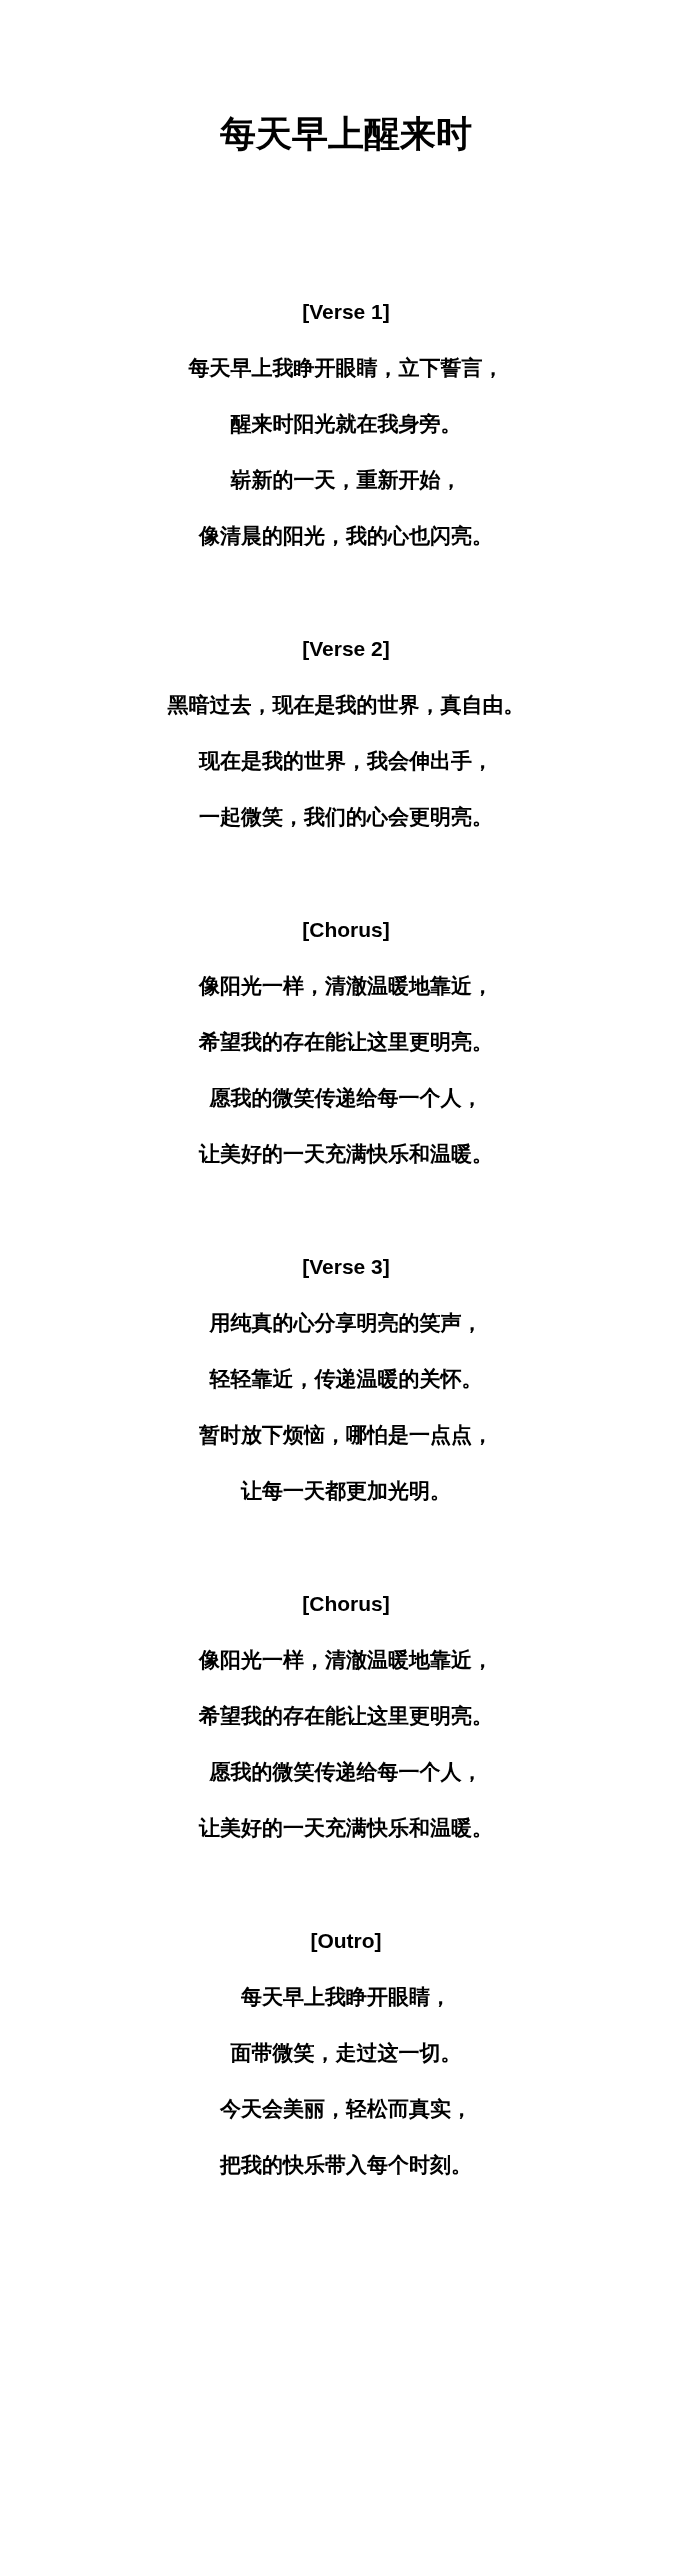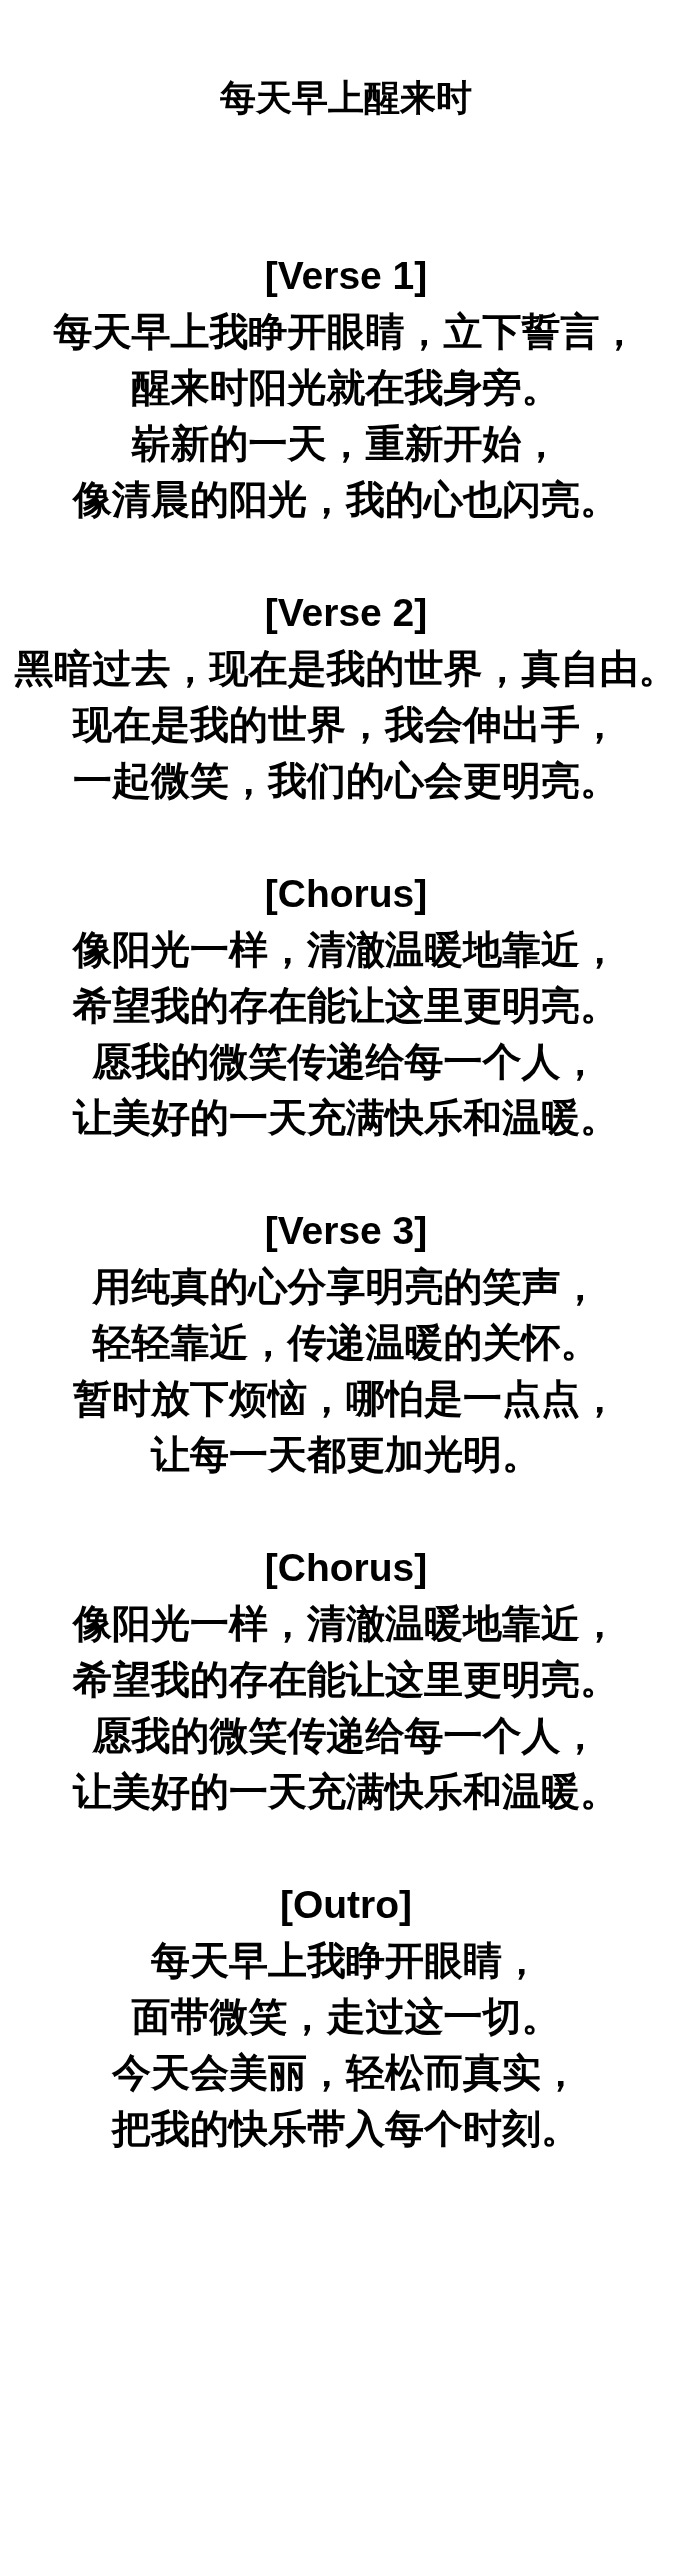--- a/index.html
+++ b/index.html
@@ -10,36 +10,36 @@
   body {
     width: 692px;
     height: 2576px;
     color: #000000;
     font-family: "Liberation Sans", sans-serif;
     font-weight: 700;
     overflow: hidden;
   }
   .page {
     width: 692px;
-    padding-top: 70px;
+    padding-top: 106px;
     text-align: center;
     box-sizing: border-box;
   }
   .song-title {
     font-size: 36px;
     line-height: 56px;
     margin: 0 0 122px 0;
     font-weight: 700;
   }
   .section {
     margin: 0 0 57px 0;
   }
   .section p {
     margin: 0;
-    font-size: 39px;
+    font-size: 21px;
     line-height: 56px;
     font-weight: 700;
     white-space: nowrap;
   }
 </style>
 </head>
 <body>
 
 <div class="page">
 

